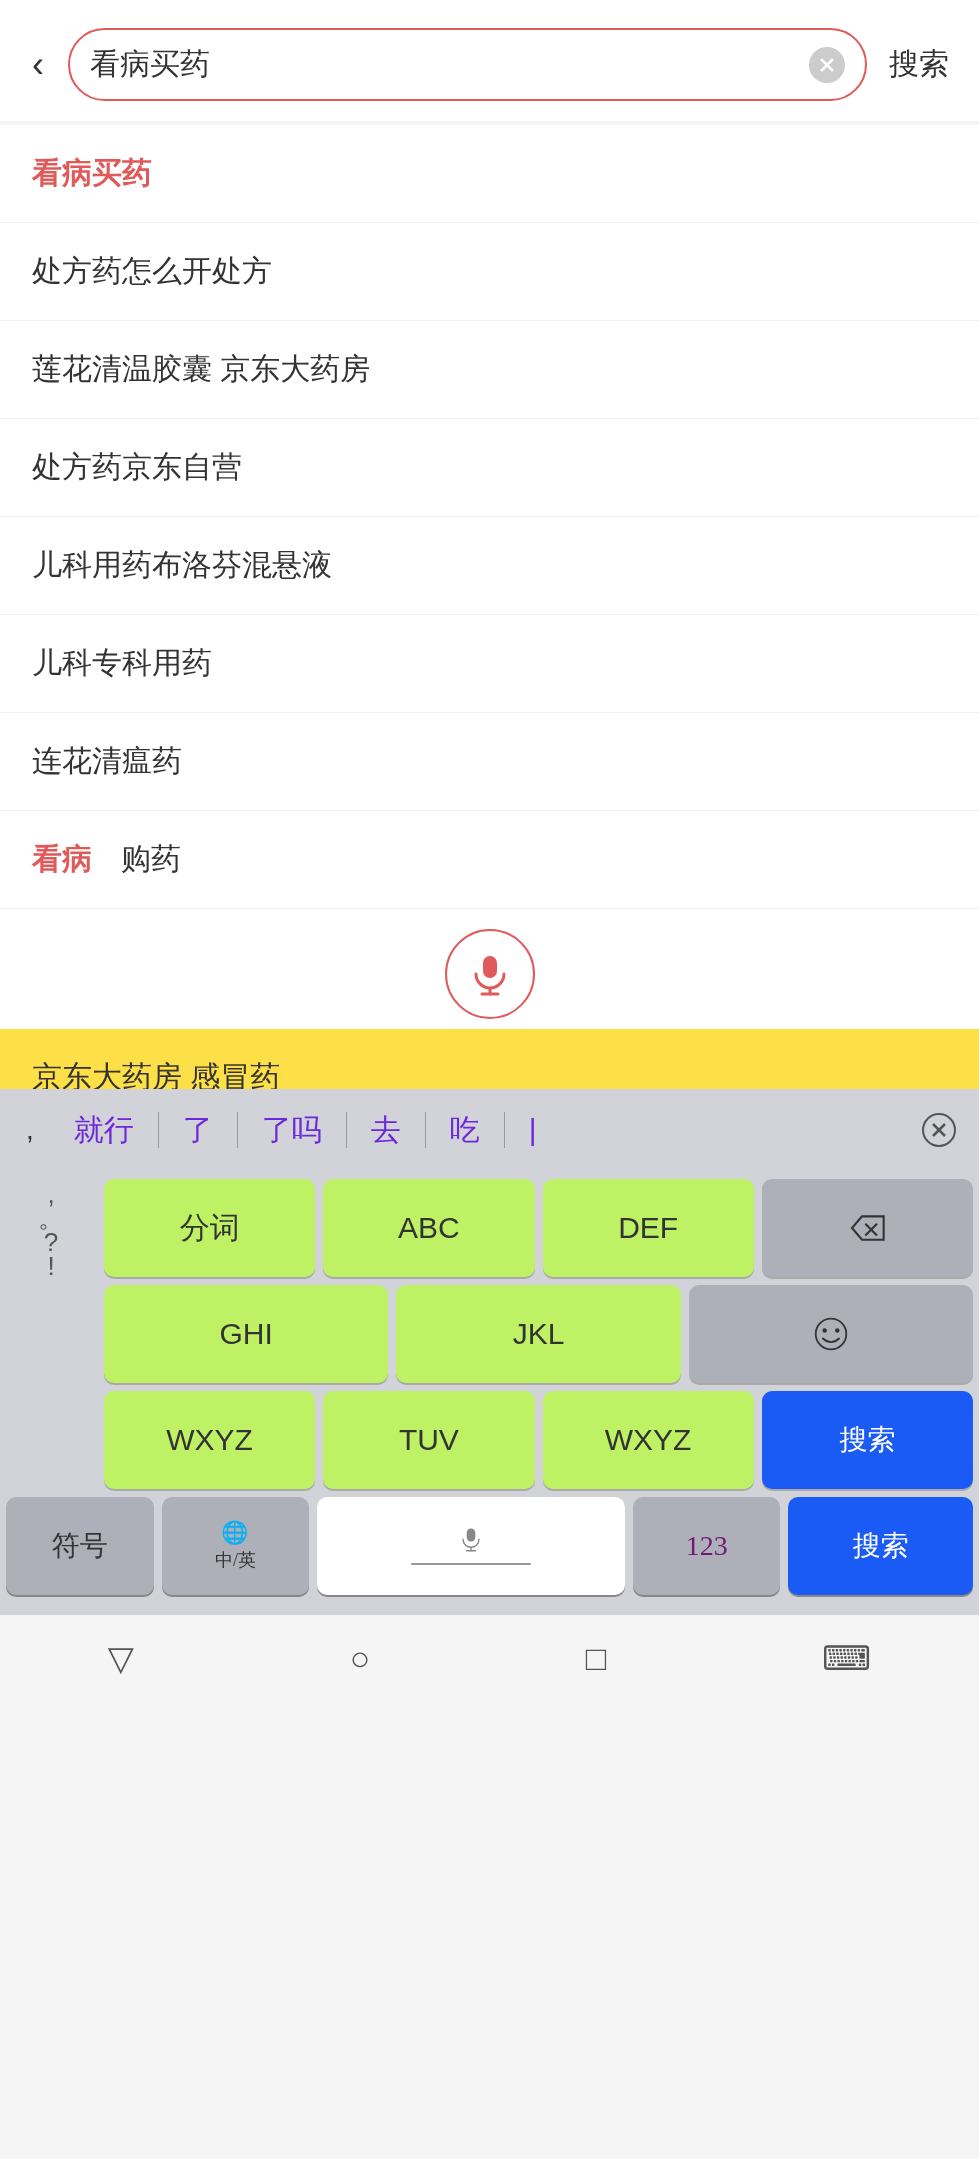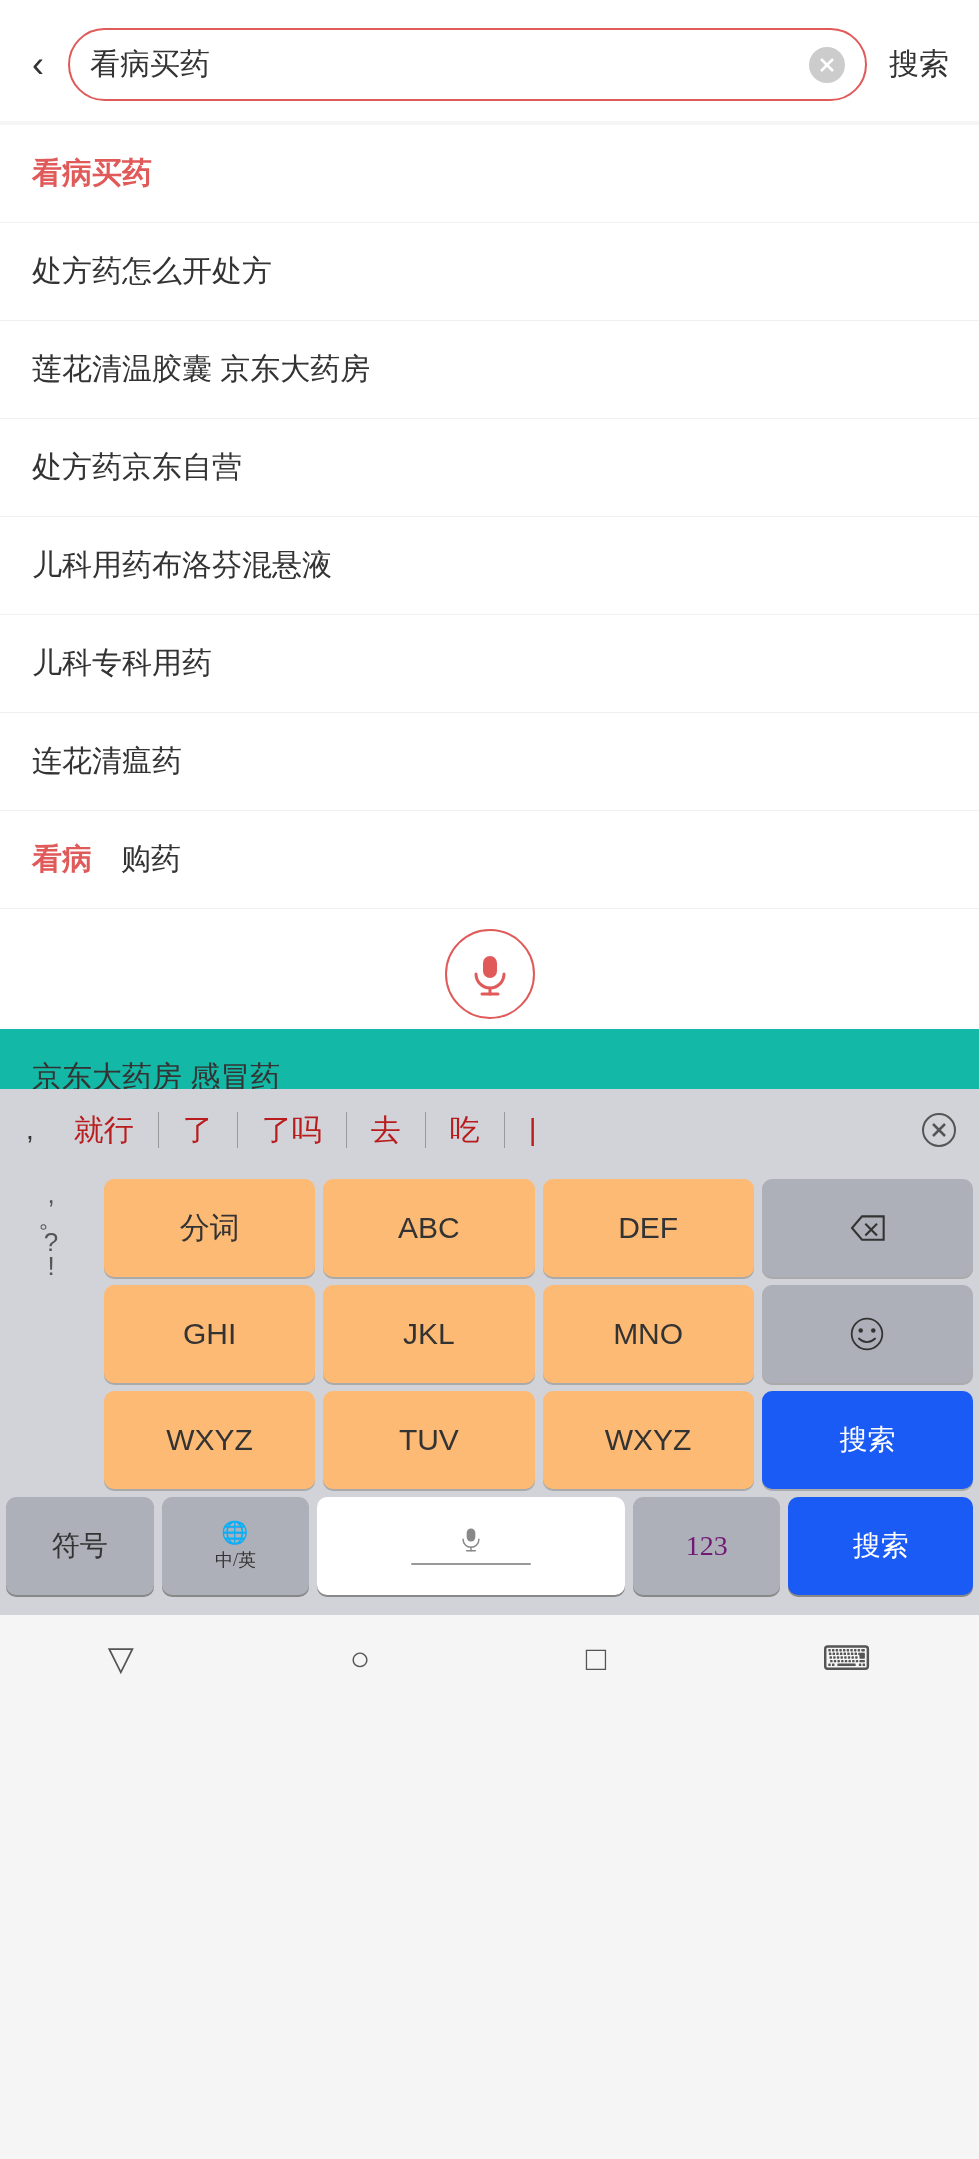--- a/index.html
+++ b/index.html
@@ -111,21 +111,21 @@
     .mic-btn svg {
       width: 48px;
       height: 48px;
     }
 
     
     .partial-item {
       padding: 28px 32px 14px;
       font-size: 30px;
       color: #333;
-      background: #14b8a6;
+      background: #fde047;
       overflow: hidden;
       max-height: 60px;
     }
 
     
     .predict-bar {
       background: #d1d3d9;
       display: flex;
       align-items: center;
       padding: 0 10px;
@@ -140,21 +140,21 @@
     }
     .predict-words {
       flex: 1;
       display: flex;
       align-items: center;
       gap: 0;
       overflow: hidden;
     }
     .predict-word {
       font-size: 30px;
-      color: #b91c1c;
+      color: #6d28d9;
       padding: 10px 24px;
       cursor: pointer;
       white-space: nowrap;
     }
     .predict-divider {
       width: 1px;
       height: 36px;
       background: #999;
     }
     .predict-delete {
@@ -173,21 +173,21 @@
       background: #d1d3d9;
       padding: 8px 6px 12px;
     }
     .key-row {
       display: flex;
       gap: 8px;
       margin-bottom: 8px;
       align-items: center;
     }
     .key {
-      background: #fdba74;
+      background: #bef264;
       border-radius: 10px;
       display: flex;
       align-items: center;
       justify-content: center;
       font-size: 30px;
       color: #333;
       cursor: pointer;
       height: 98px;
       box-shadow: 0 2px 0 #aaa;
       flex: 1;
@@ -409,21 +409,20 @@
         <line x1="22" y1="13" x2="36" y2="27" stroke="#333" stroke-width="2.5"></line>
         <line x1="36" y1="13" x2="22" y2="27" stroke="#333" stroke-width="2.5"></line>
       </svg>
     </div>
   </div>
 
   <div class="key-row">
     <div style="width:90px;flex-shrink:0;"></div>
     <div class="key">GHI</div>
     <div class="key">JKL</div>
-    <div class="key">MNO</div>
     <div class="key gray">
       <svg viewBox="0 0 40 40" width="36" height="36">
         <circle cx="20" cy="20" r="17" stroke="#333" stroke-width="2" fill="none"></circle>
         <circle cx="13" cy="16" r="2.5" fill="#333"></circle>
         <circle cx="27" cy="16" r="2.5" fill="#333"></circle>
         <path d="M11 25 Q20 33 29 25" stroke="#333" stroke-width="2" fill="none" stroke-linecap="round"></path>
       </svg>
     </div>
   </div>
 

